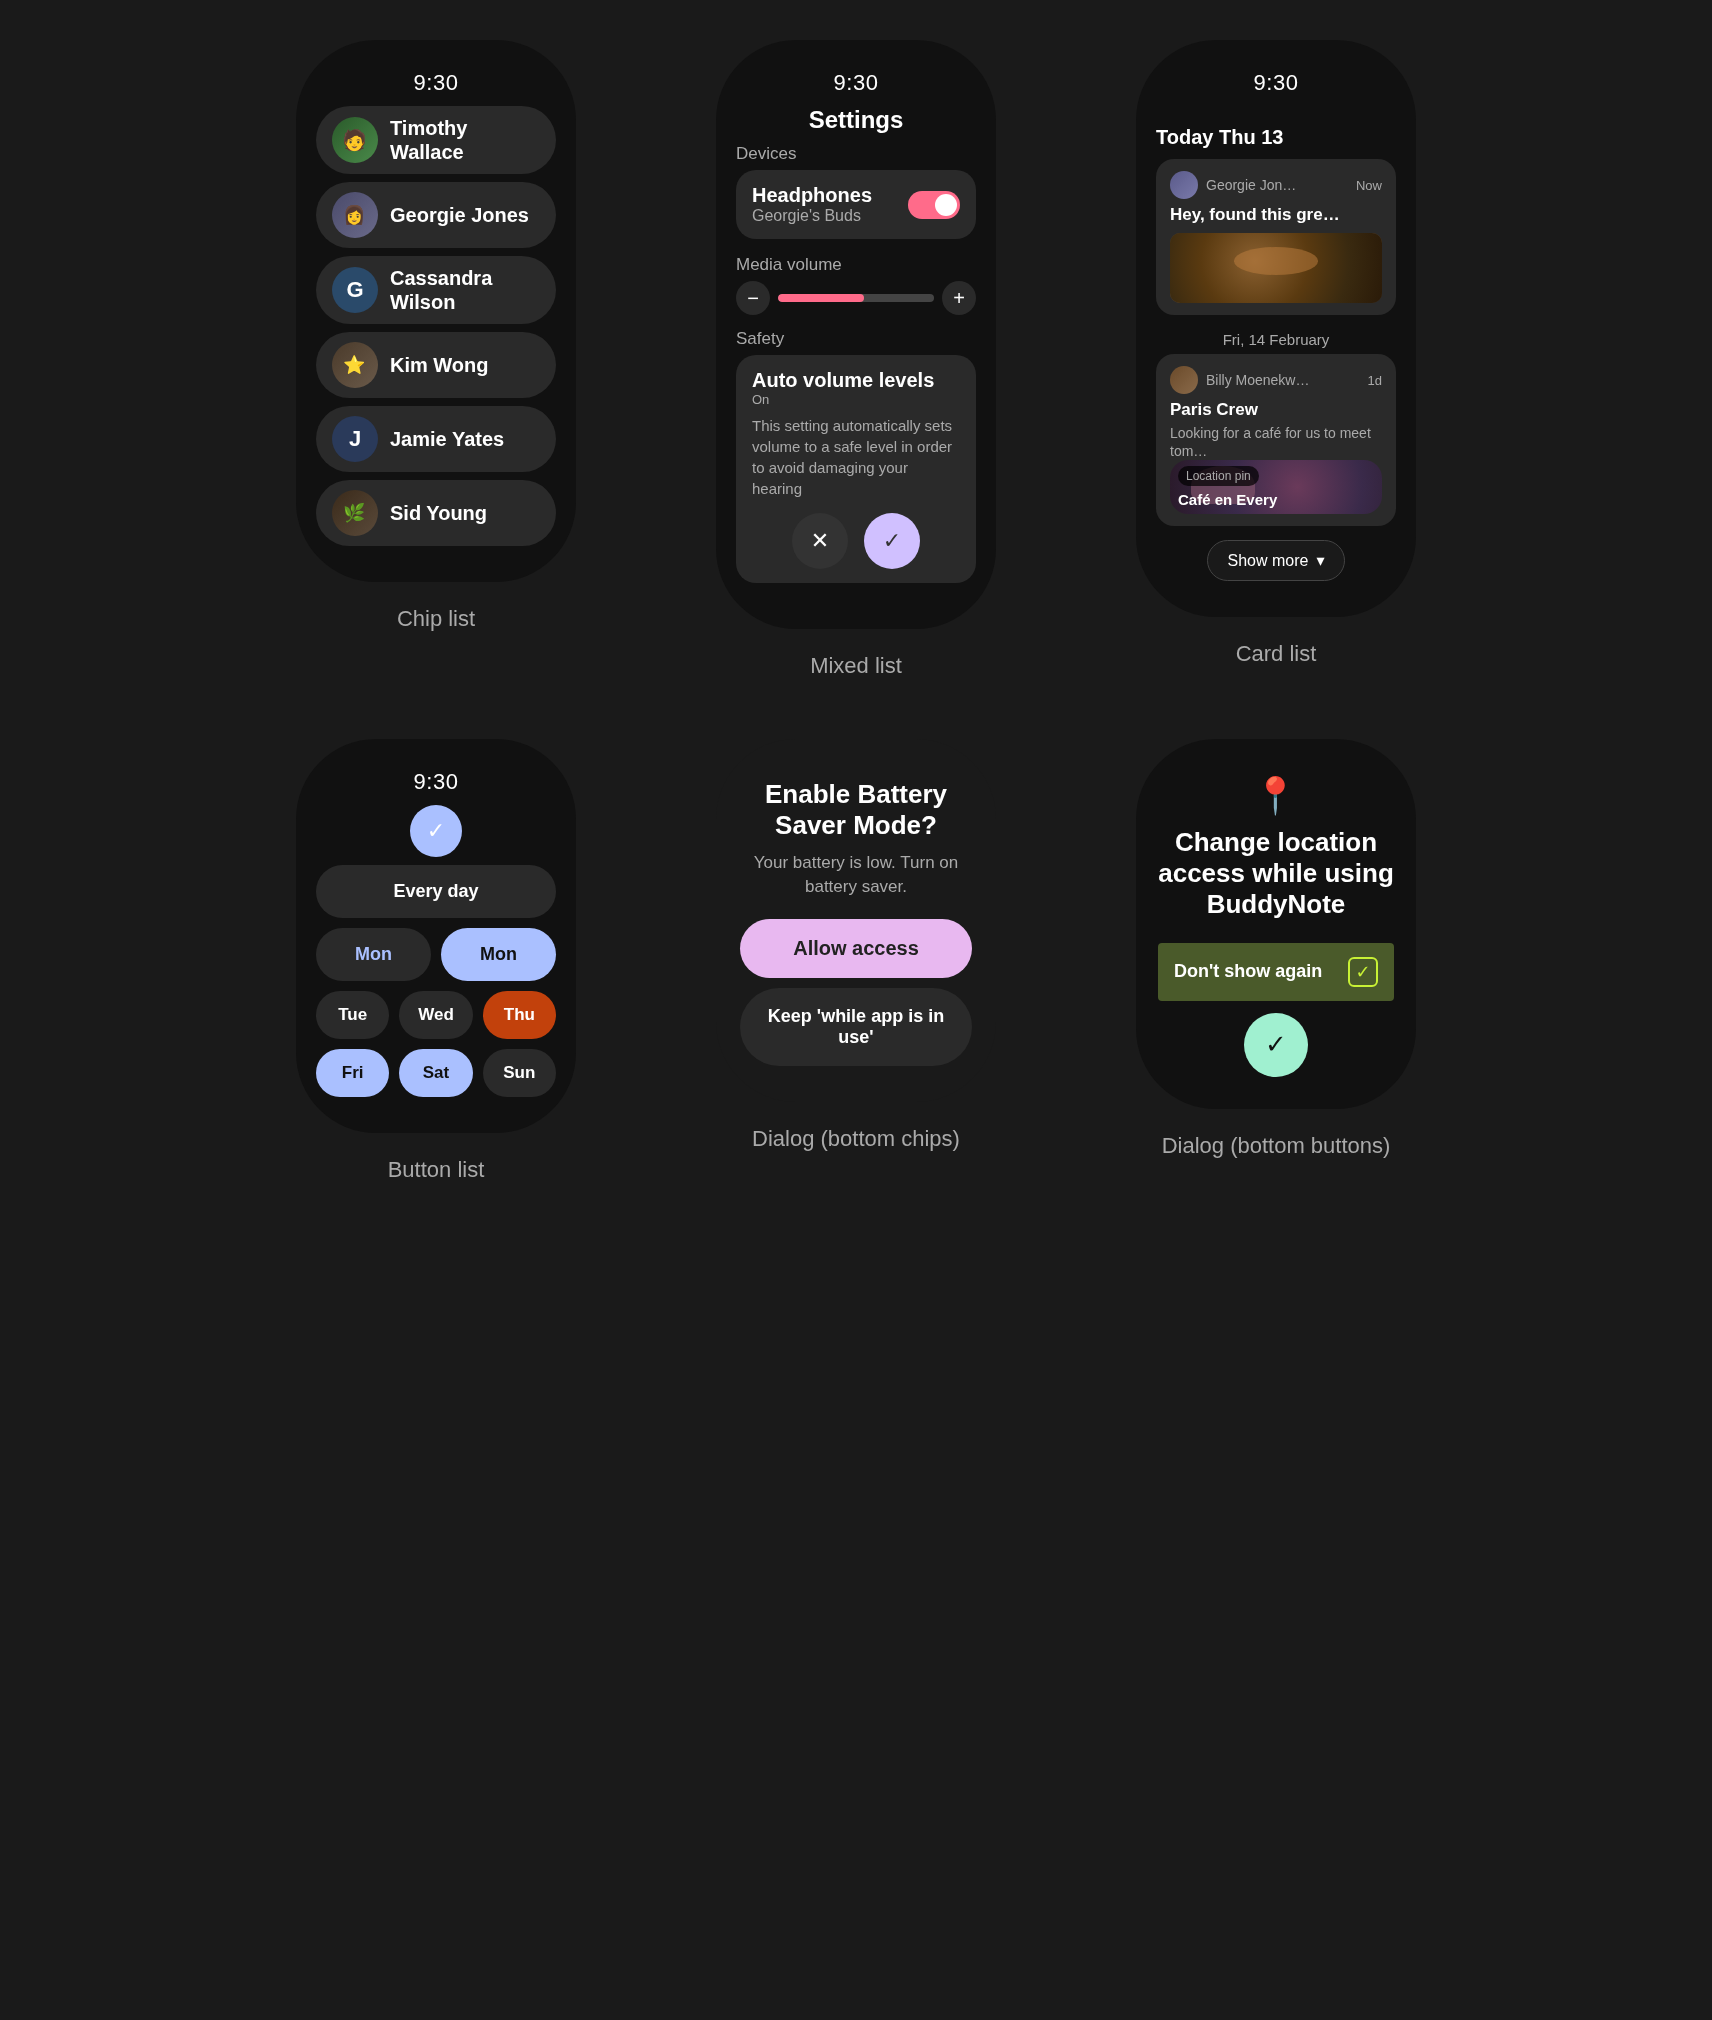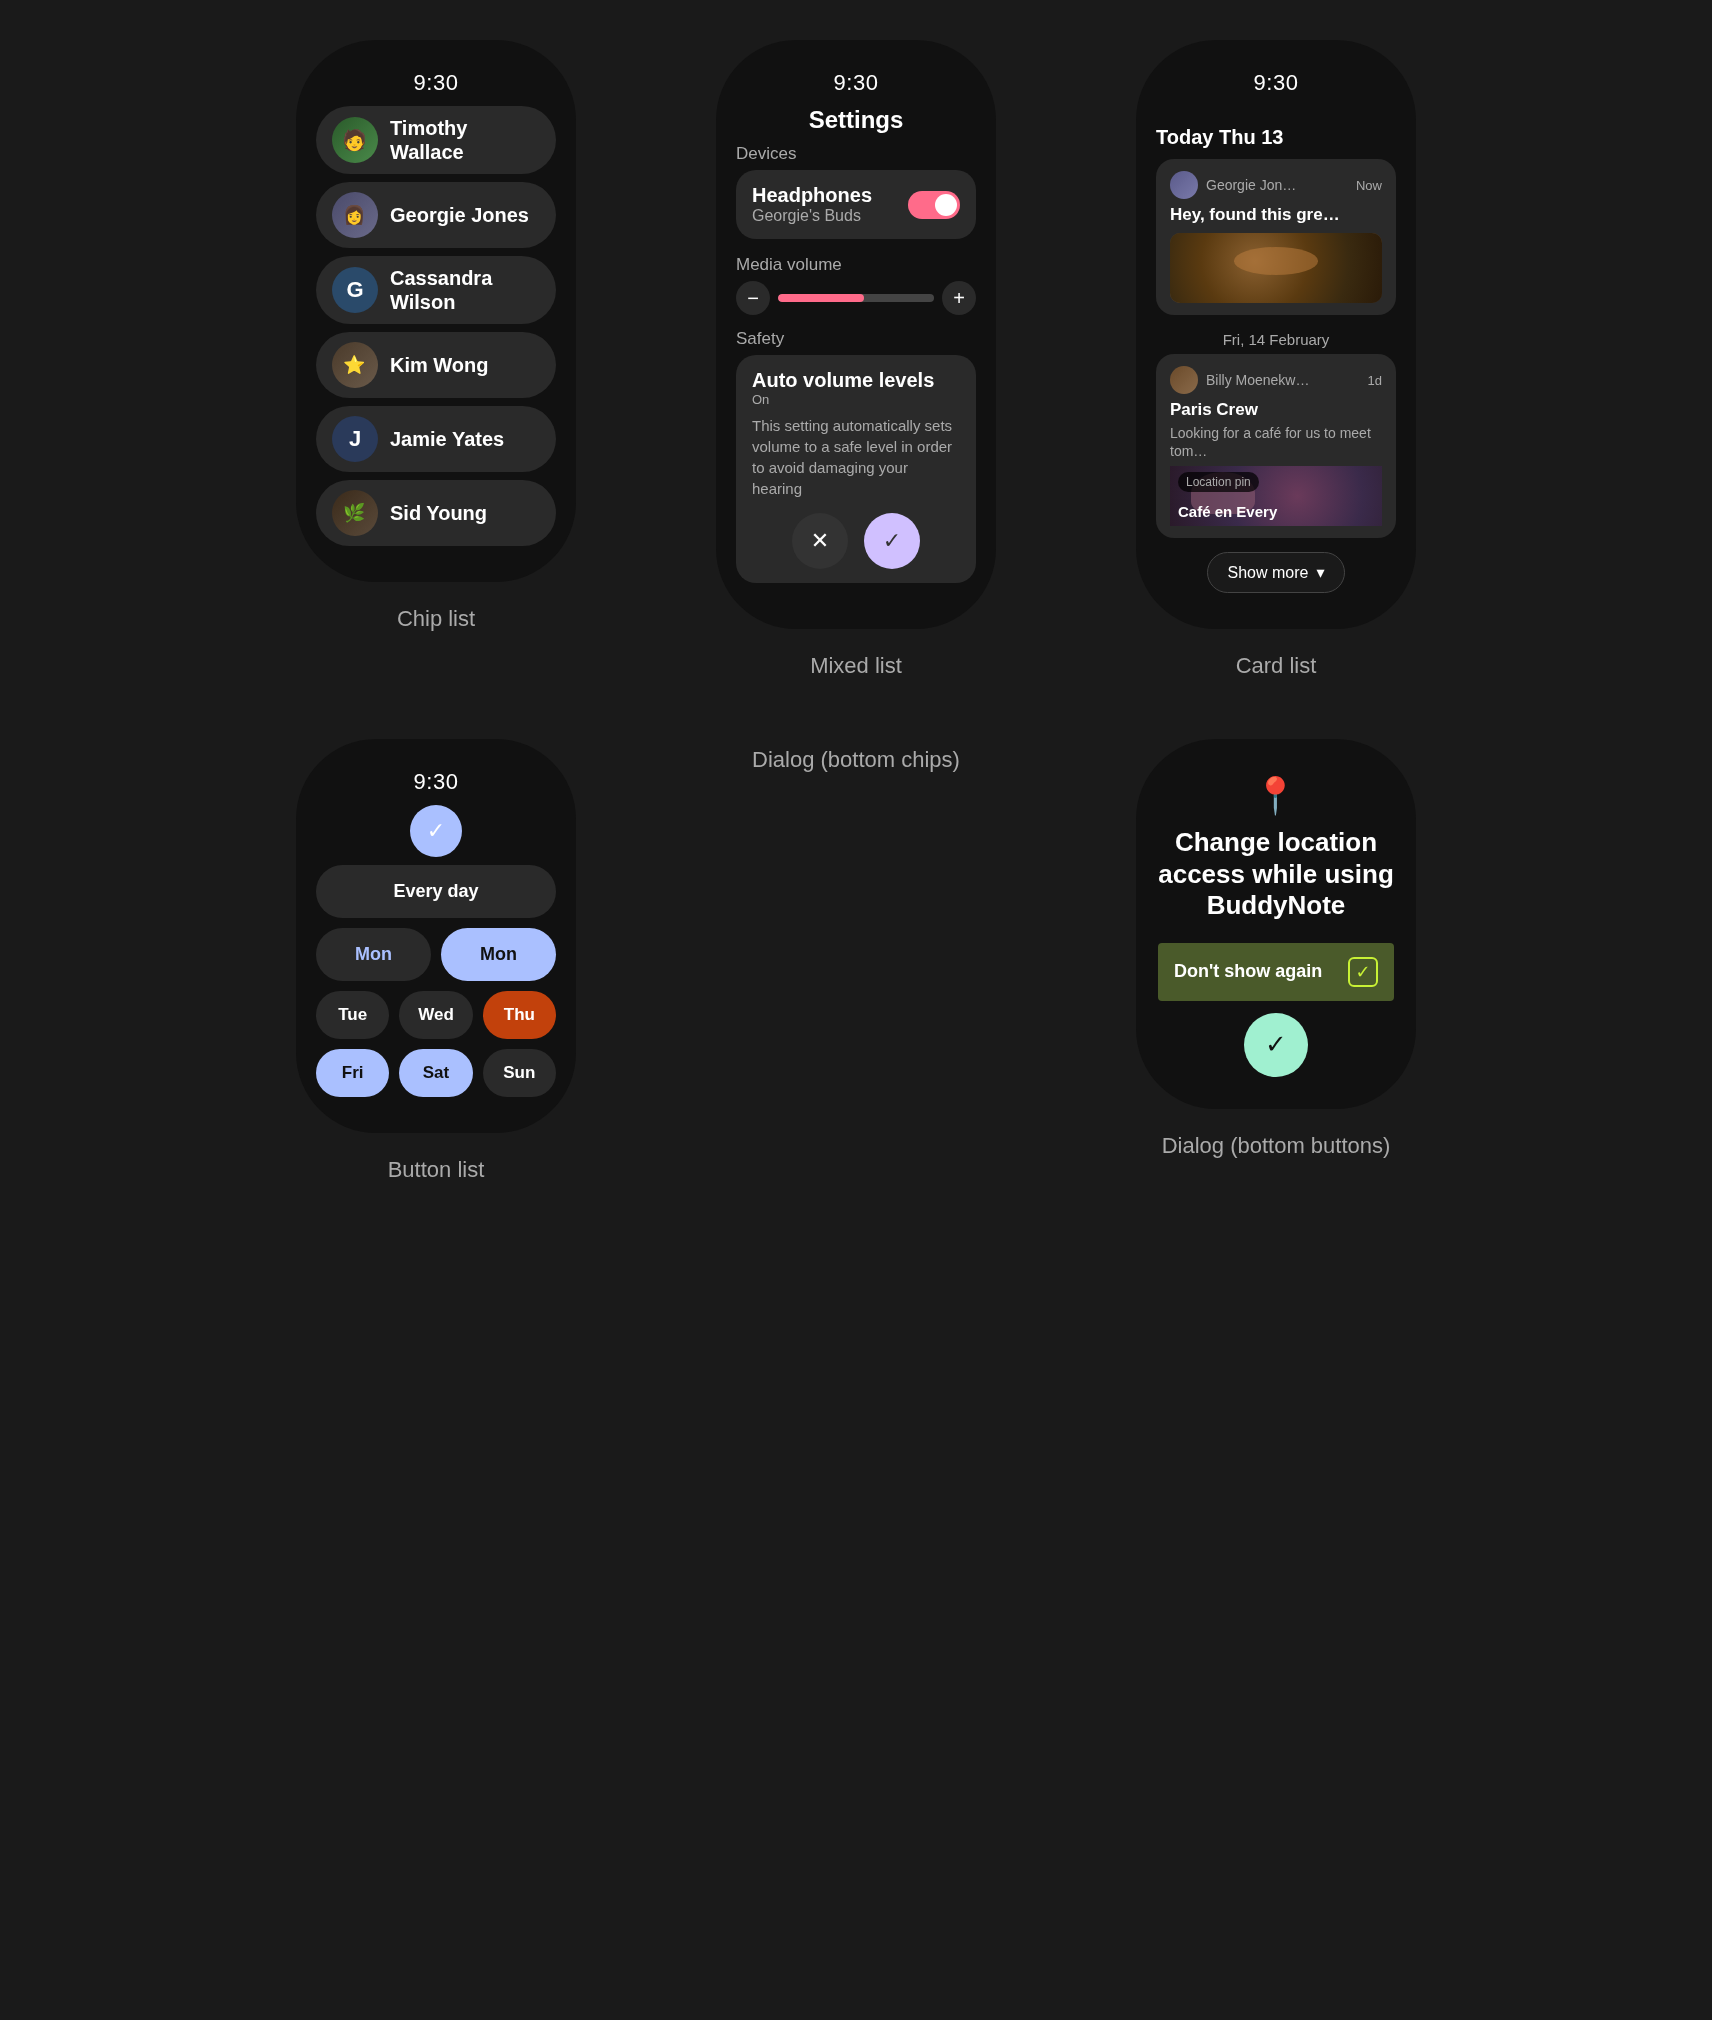--- a/index.html
+++ b/index.html
@@ -292,24 +292,23 @@
       width: 100%;
       height: 70px;
       border-radius: 10px;
       background: linear-gradient(135deg, #4a3a2a 0%, #7a5a3a 50%, #3a2a1a 100%);
       margin-top: 8px;
       position: relative;
       overflow: hidden;
     }
     .notif-image-2 {
       width: 100%;
-      height: 60px;
-      border-radius: 0;
+      height: 54px;
+      border-radius: 18px;
       background: linear-gradient(135deg, #3a2a1a 0%, #6a4a2a 50%, #8a6a4a 100%);
-      margin-top: 6px;
       position: relative;
       overflow: hidden;
     }
     .location-badge {
       position: absolute;
       top: 6px;
       left: 8px;
       background: rgba(0,0,0,0.7);
       border-radius: 10px;
       padding: 3px 8px;
@@ -696,20 +695,26 @@
       <div class="day-row">
         <div class="day-btn-3 active" style="background:#aac0ff; border-radius:50px; padding:14px; text-align:center; color:#111; font-size:17px; font-weight:600; cursor:pointer;">Fri</div>
         <div class="day-btn-3 active" style="background:#aac0ff; border-radius:50px; padding:14px; text-align:center; color:#111; font-size:17px; font-weight:600; cursor:pointer;">Sat</div>
         <div class="day-btn-3" style="background:#2a2a2a; border-radius:50px; padding:14px; text-align:center; color:#fff; font-size:17px; font-weight:600; cursor:pointer;">Sun</div>
       </div>
     </div>
     <div class="cell-label">Button list</div>
   </div>
 
   <div class="cell">
+    <div class="dialog-watch">
+      <div class="dialog-title">Enable Battery Saver Mode?</div>
+      <div class="dialog-body">Your battery is low. Turn on battery saver.</div>
+      <div class="dialog-btn-primary">Allow access</div>
+      <div class="dialog-btn-secondary">Keep 'while app is in use'</div>
+    </div>
     <div class="cell-label">Dialog (bottom chips)</div>
   </div>
 
   <div class="cell">
     <div class="watch" style="background:#111; padding: 36px 22px 32px;">
       <div class="location-icon">📍</div>
       <div class="dialog-title">Change location access while using BuddyNote</div>
       <div class="dont-show-row">
         <span class="dont-show-text">Don't show again</span>
         <div class="checkbox-checked">✓</div>

